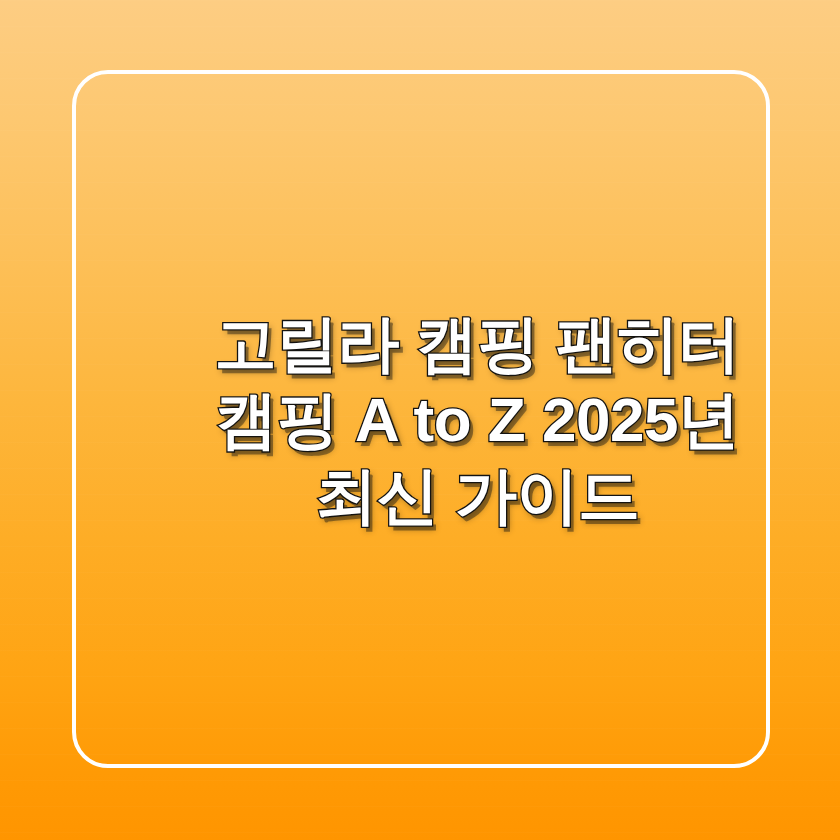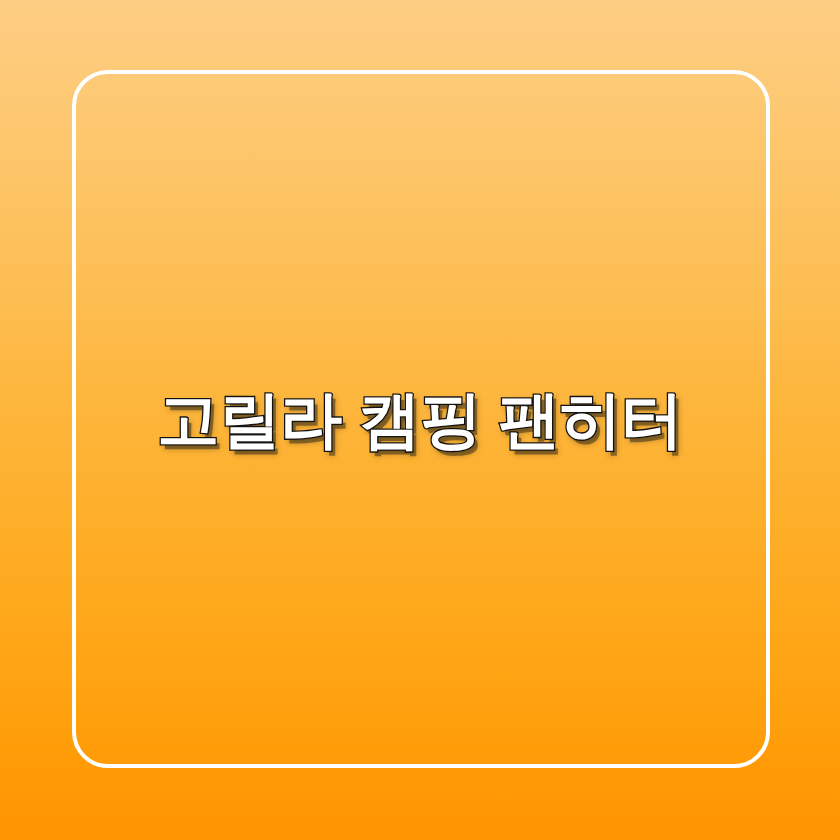--- a/index.html
+++ b/index.html
@@ -59,21 +59,21 @@
   }
 
   .title-block {
     position: absolute;
     left: 0;
     right: 0;
     top: 0;
     bottom: 0;
     display: flex;
     flex-direction: column;
-    align-items: center;
+    align-items: flex-end;
     justify-content: center;
     padding: 0 100px;
     box-sizing: border-box;
   }
 
   .title {
     margin: 0;
     text-align: center;
     font-size: 62px;
     line-height: 76px;
@@ -99,16 +99,18 @@
 
 <div class="canvas">
 
   <div class="canvas-texture"></div>
 
   <div class="frame"></div>
 
   <div class="title-block">
     <h1 class="title">
       <span class="title-line">고릴라 캠핑 팬히터</span>
+      <span class="title-line">캠핑 A to Z 2025년</span>
+      <span class="title-line">최신 가이드</span>
     </h1>
   </div>
 
 </div>
 
 </body></html>

